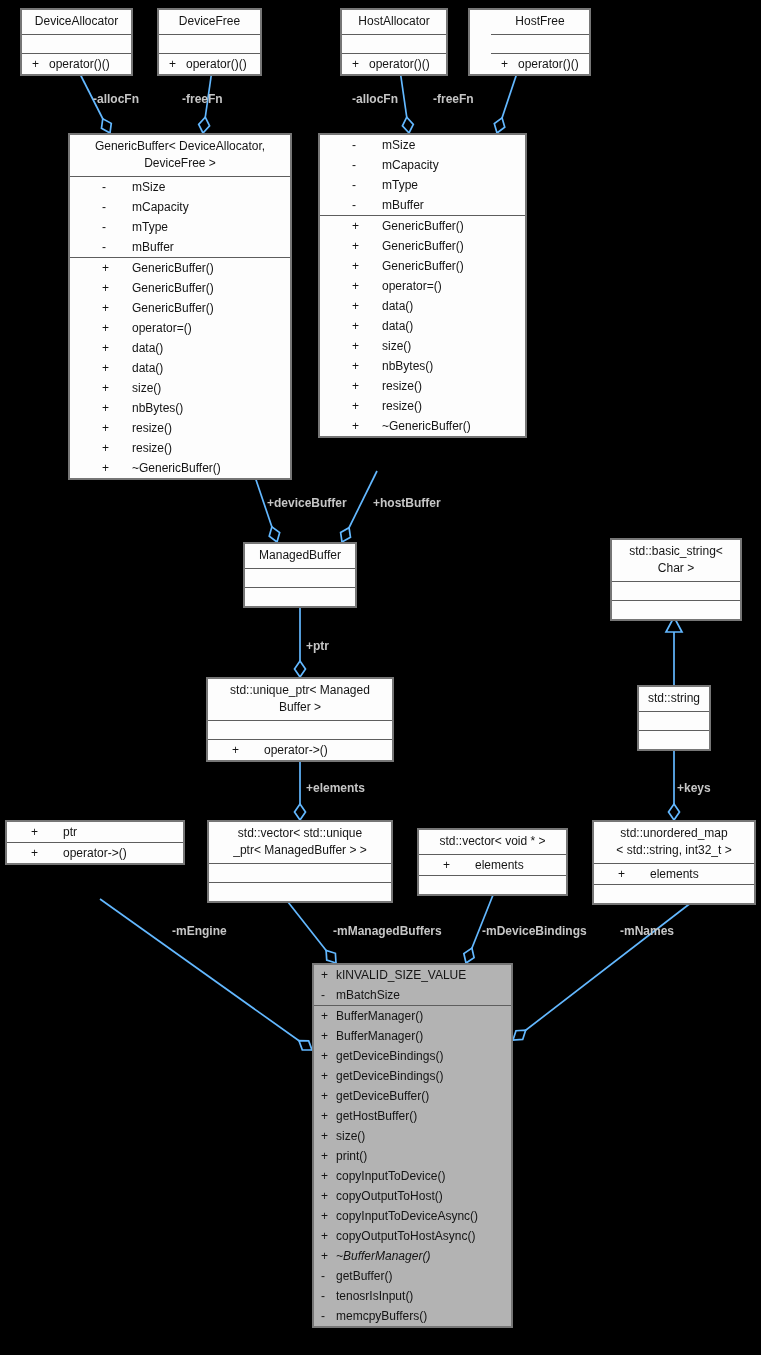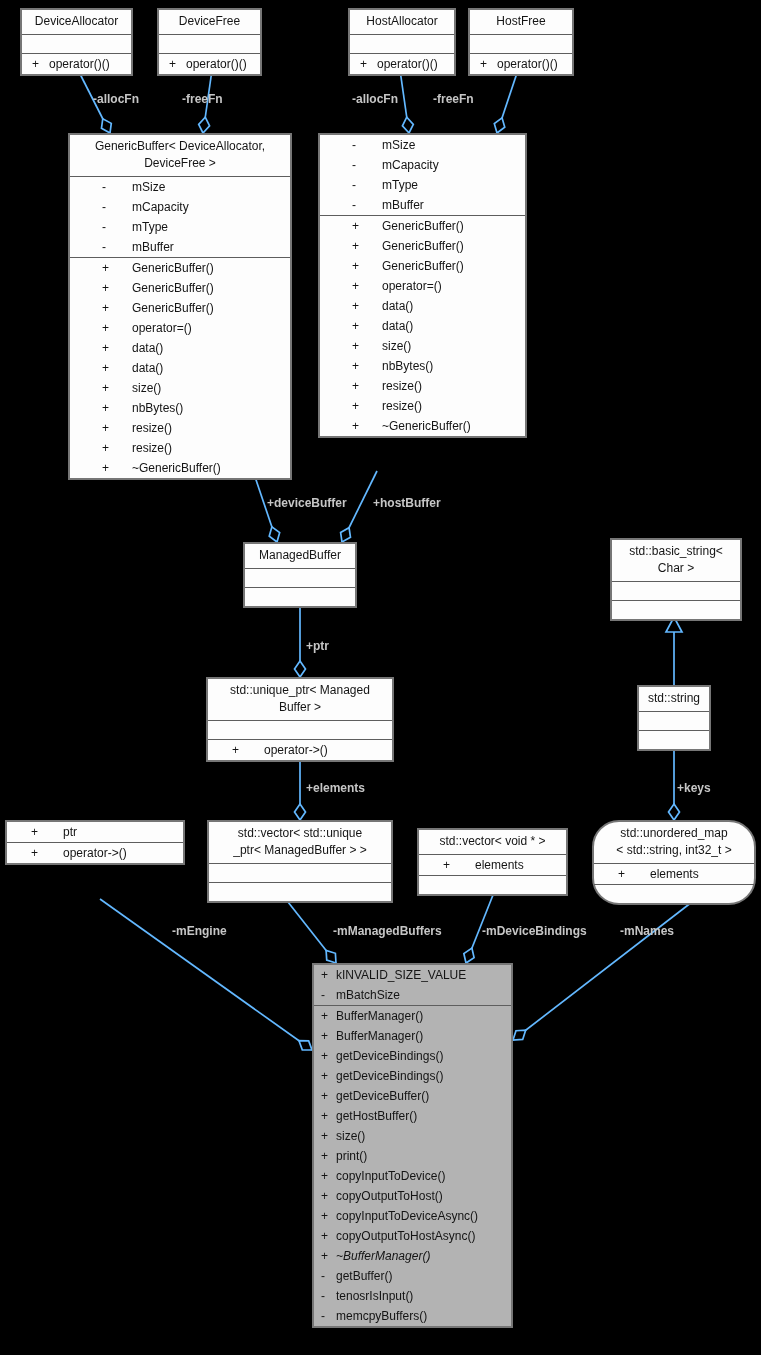--- a/index.html
+++ b/index.html
@@ -81,33 +81,33 @@
           <div>DeviceFree</div>
         </div>
         <div class="uml-section empty"></div>
         <div class="uml-section">
           <div class="uml-row">
             <span class="sym" style="left: 10px;">+</span>
             <span class="nm" style="left: 27px;">operator()()</span>
           </div>
         </div>
       </div>
-      <div class="uml-class" style="left: 340px; top: 8px; width: 108px; margin-left: 8px;">
+      <div class="uml-class" style="left: 340px; top: 8px; width: 108px;">
         <div class="uml-title">
           <div>HostAllocator</div>
         </div>
         <div class="uml-section empty"></div>
         <div class="uml-section">
           <div class="uml-row">
             <span class="sym" style="left: 10px;">+</span>
             <span class="nm" style="left: 27px;">operator()()</span>
           </div>
         </div>
       </div>
-      <div class="uml-class" style="left: 468px; top: 8px; width: 106px;">
+      <div class="uml-class" style="left: 468px; top: 8px; width: 123px; padding-left: 21px;">
         <div class="uml-title">
           <div>HostFree</div>
         </div>
         <div class="uml-section empty"></div>
         <div class="uml-section">
           <div class="uml-row">
             <span class="sym" style="left: 10px;">+</span>
             <span class="nm" style="left: 27px;">operator()()</span>
           </div>
         </div>
@@ -310,21 +310,21 @@
           <div>std::vector&lt; void * &gt;</div>
         </div>
         <div class="uml-section">
           <div class="uml-row">
             <span class="sym" style="left: 24px;">+</span>
             <span class="nm" style="left: 56px;">elements</span>
           </div>
         </div>
         <div class="uml-section empty"></div>
       </div>
-      <div class="uml-class" style="left: 592px; top: 820px; width: 164px; border-radius: 27px;">
+      <div class="uml-class" style="left: 592px; top: 820px; width: 164px;">
         <div class="uml-title">
           <div>std::unordered_map</div>
           <div>&lt; std::string, int32_t &gt;</div>
         </div>
         <div class="uml-section">
           <div class="uml-row">
             <span class="sym" style="left: 24px;">+</span>
             <span class="nm" style="left: 56px;">elements</span>
           </div>
         </div>

